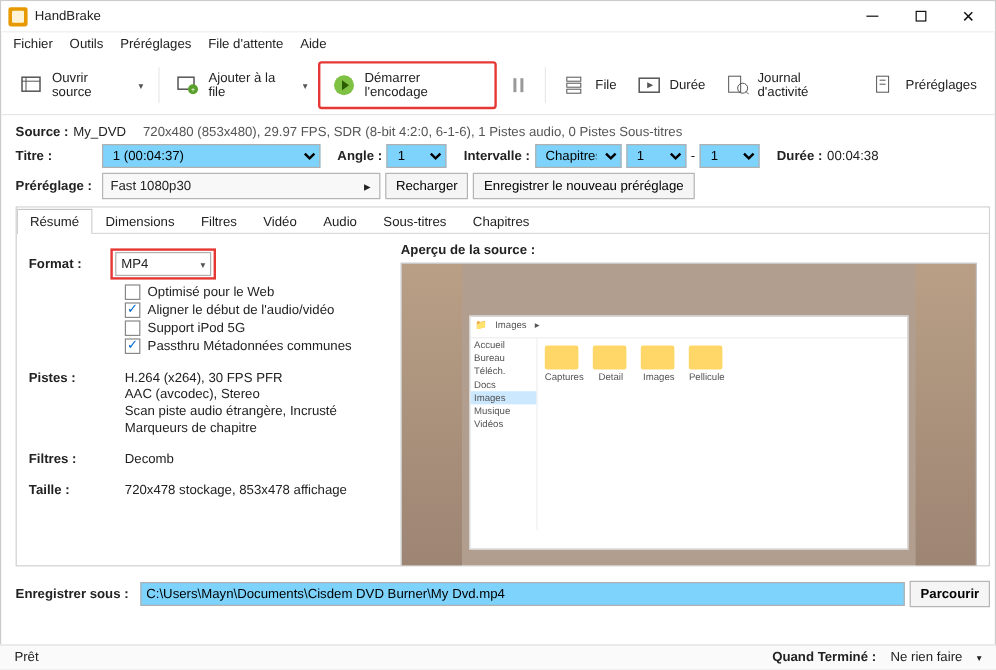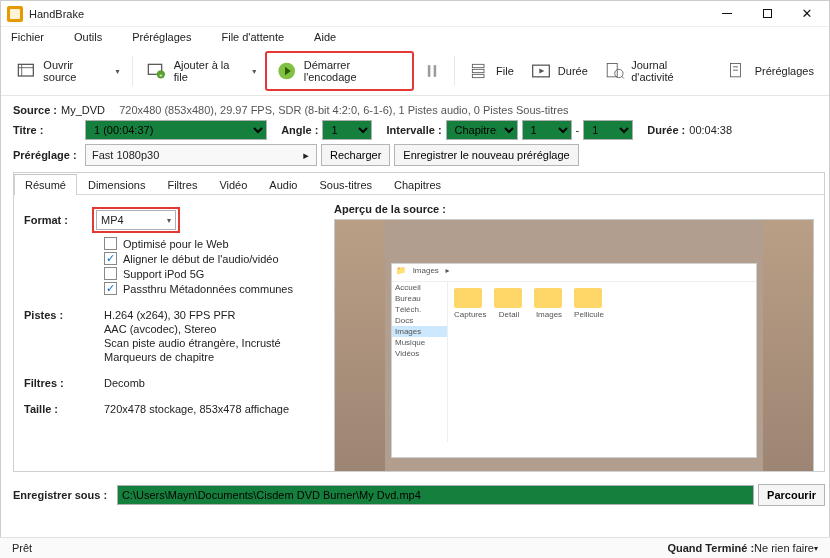--- a/index.html
+++ b/index.html
@@ -21,39 +21,39 @@
     background:#fff; border-bottom:1px solid #eee;
   }
   .titlebar-left { display:flex; align-items:center; gap:6px; }
   .app-icon { width:16px; height:16px; background:#e79a00; display:inline-block; border-radius:2px; position:relative; }
   .app-icon::after { content:""; position:absolute; inset:3px; background:#fff3d6; border-radius:1px; }
   .window-controls { display:flex; }
   .wc-btn { width:40px; height:26px; display:flex; align-items:center; justify-content:center; font-size:13px; color:#111; }
   .minline { width:10px; border-top:1px solid #111; }
   .maxbox { width:9px; height:9px; border:1px solid #111; }
   
-  .menubar { display:flex; gap:18px; padding:2px 4px; }
+  .menubar { display:flex; gap:2px; padding:2px 4px; }
   .menuitem { padding:2px 6px; }
   
   .toolbar { display:flex; align-items:center; padding:4px 8px 4px 8px; gap:2px; border-bottom:1px solid #e5e5e5; }
   .tool { display:flex; align-items:center; gap:6px; padding:4px 6px; border:1px solid transparent; border-radius:2px; }
   .tool.icononly { padding:4px 4px; }
   .tool svg, .tool .glyph { width:22px; height:20px; }
   .sep { width:1px; height:30px; background:#e8e8e8; margin:0 4px; }
   .highlight-red { border:2px solid #e53834; border-radius:3px; padding:1px 2px; display:flex; align-items:center; gap:2px; }
   .chev { font-size:8px; color:#555; margin-left:2px; }
   
   .content { padding:4px 4px 2px 12px; }
   .row { display:flex; align-items:center; gap:4px; margin:4px 0; }
   .label { font-weight:700; white-space:nowrap; }
   .srcinfo { color:#555; }
   select, input[type=text] {
     font: inherit;
     border:1px solid #b0b0b0;
-    background:#15803d;
+    background:#7dd3fc;
     padding:1px 4px;
     height:20px;
   }
   select { min-width:50px; }
   .select-title { width:182px; }
   .btnlike {
     font:inherit; border:1px solid #b5b5b5; background:#f5f5f5;
     padding:2px 8px; height:22px;
   }
   .preset-select { display:flex; align-items:center; padding-left:6px; width:232px; height:22px; border:1px solid #b5b5b5; background:#f8f8f8; justify-content:space-between; }
@@ -89,21 +89,21 @@
   .fe-files { flex:1; display:flex; gap:10px; padding:6px; }
   .folder { width:30px; text-align:center; }
   .folder .ficon { width:28px; height:20px; background:#ffd768; border-radius:2px; margin-bottom:2px; }
   .prev-badge { position:absolute; bottom:6px; left:50%; transform:translateX(-50%); background:rgba(50,50,50,0.85); color:#fff; padding:3px 10px; border-radius:3px; font-size:10px; }
   .prev-nav { display:flex; gap:8px; justify-content:center; margin-top:8px; }
   .pn { width:34px; height:22px; background:#888; color:#fff; display:flex; align-items:center; justify-content:center; border-radius:2px; }
   
   .saveinput { width:638px; }
   
   .statusbar { position:absolute; bottom:0; left:0; right:0; display:flex; justify-content:space-between; padding:4px 12px; border-top:1px solid #e0e0e0; background:#fafafa; font-size:11px; }
-  .statusright { display:flex; align-items:center; gap:0; }
+  .statusright { display:flex; align-items:center; gap:12px; }
 </style>
 </head>
 <body>
 
 <div class="titlebar">
   <div class="titlebar-left">
     <span class="app-icon"></span>
     <span>HandBrake</span>
   </div>
   <div class="window-controls">

